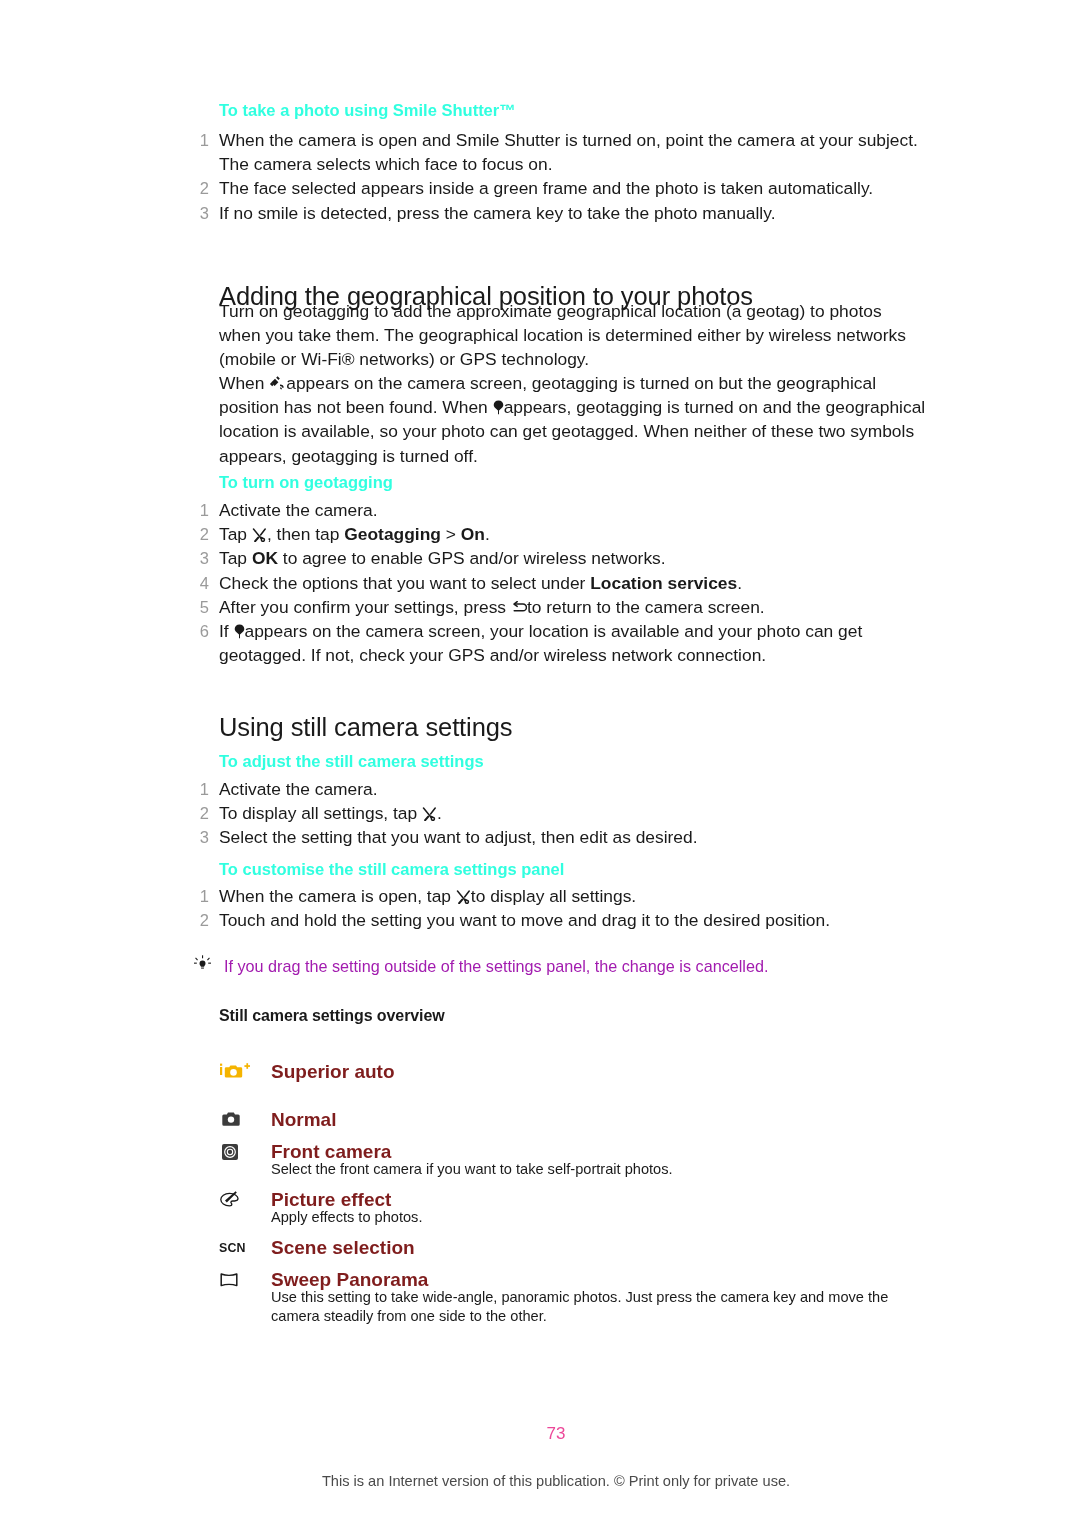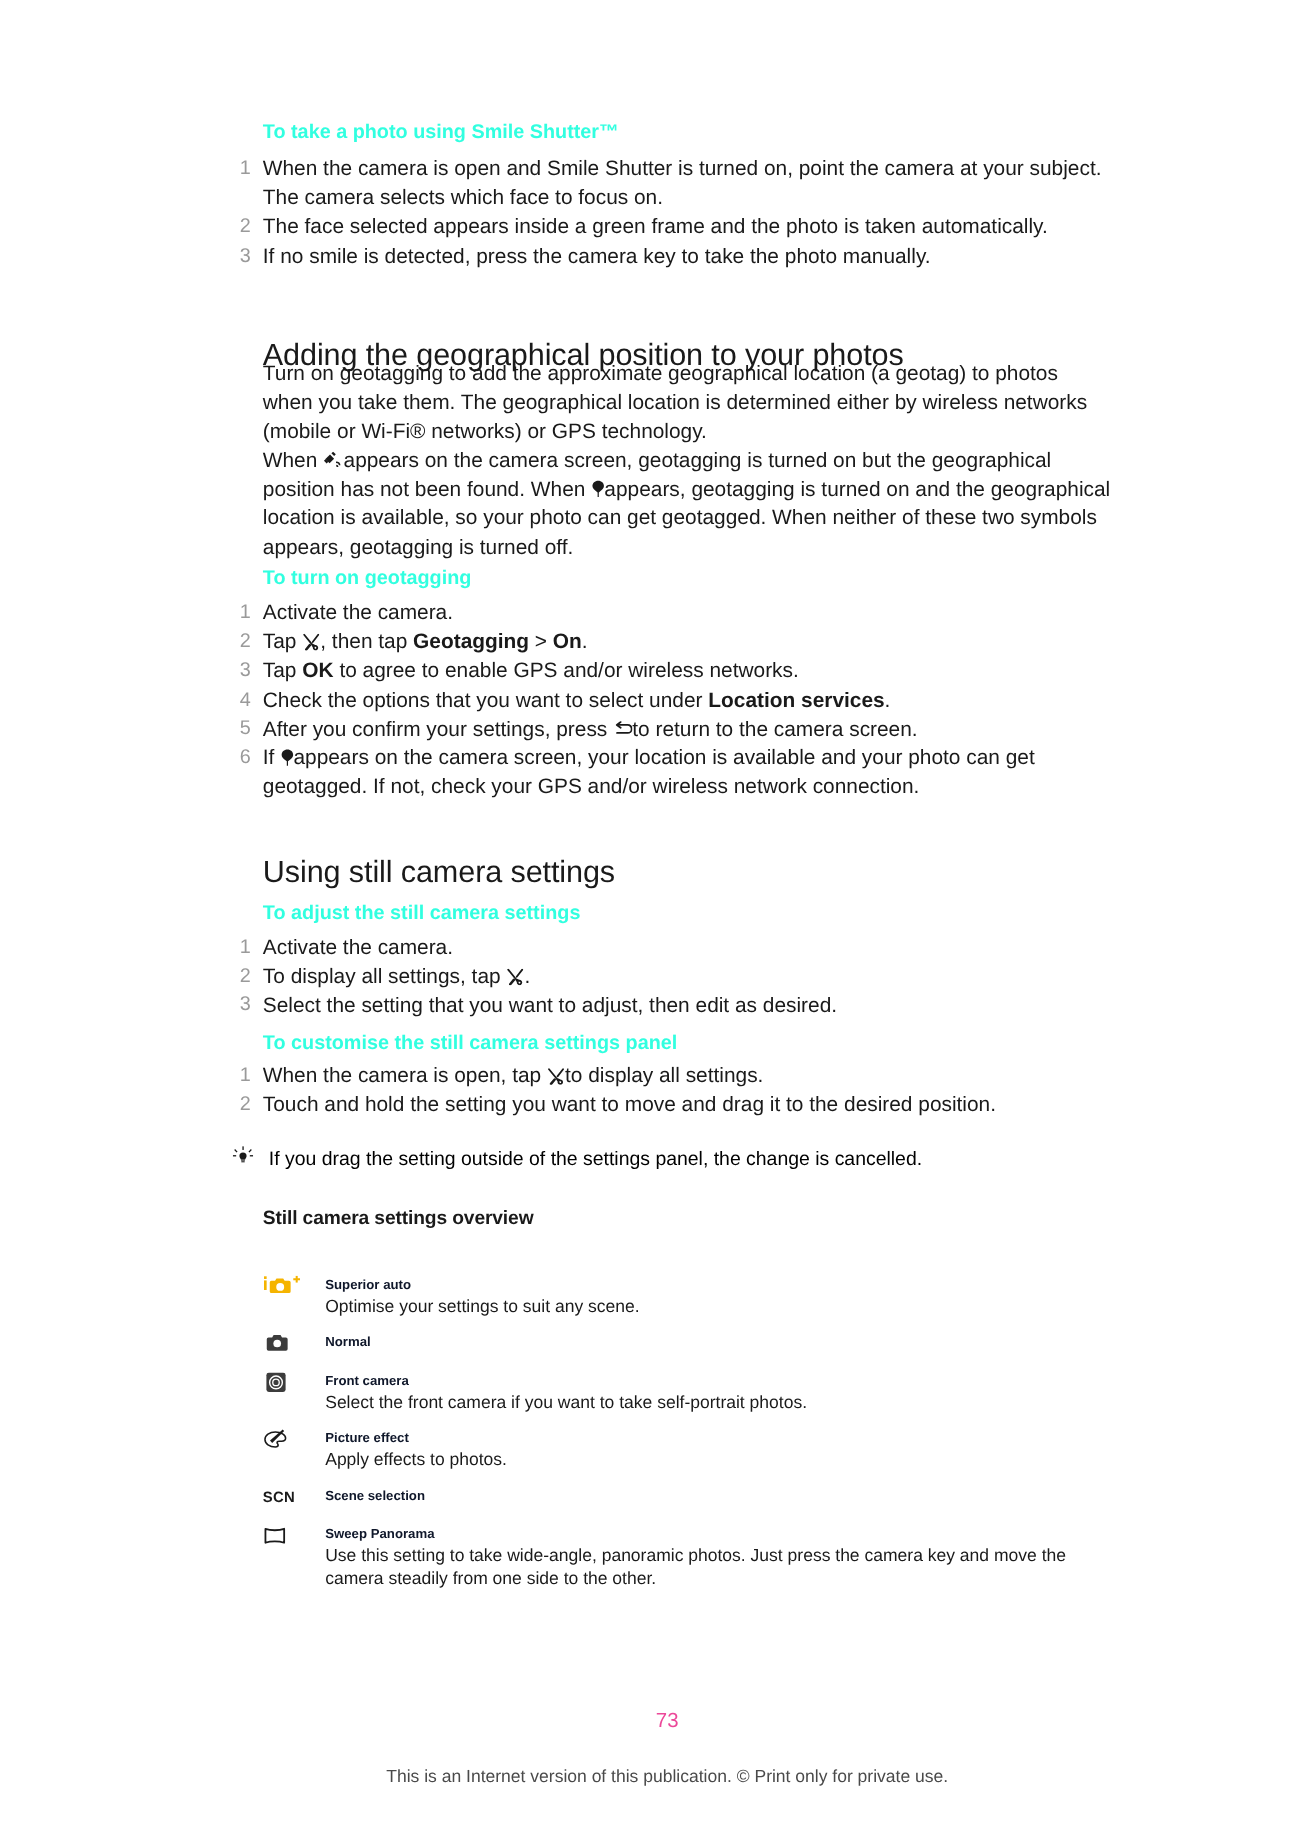--- a/index.html
+++ b/index.html
@@ -93,21 +93,21 @@
   }
   b, .b { font-weight: 700; }
 
   
   .tip {
     position: absolute;
     left: 175px;
     width: 735px;
     font-size: 16.2px;
     line-height: 22px;
-    color: #000000;
+    color: #a21caf;
   }
   .tip .tiptext {
     position: absolute;
     left: 33px;
     top: 0;
     width: 700px;
   }
 
   
   .setrow {
@@ -122,24 +122,24 @@
     width: 34px;
     height: 20px;
     display: flex;
     align-items: center;
     justify-content: flex-start;
   }
   .setrow .stitle {
     position: absolute;
     left: 52px;
     top: 0;
-    font-size: 11px;
+    font-size: 19px;
     font-weight: 700;
     line-height: 19px;
-    color: #0f172a;
+    color: #7f1d1d;
     white-space: nowrap;
   }
   .setrow .sdesc {
     position: absolute;
     left: 52px;
     top: 18px;
     width: 660px;
     font-size: 14.6px;
     font-weight: 400;
     line-height: 19px;
@@ -369,21 +369,20 @@
       <svg width="34" height="18" viewBox="0 0 34 18">
         <rect x="1.0" y="4.0" width="2.2" height="8.0" fill="#f5b400"></rect>
         <rect x="1.0" y="0.6" width="2.2" height="2.2" fill="#f5b400"></rect>
         <path d="M7.2 4.2 L10.2 4.2 L11.4 2.4 L17.0 2.4 L18.2 4.2 L21.8 4.2 a1.4 1.4 0 0 1 1.4 1.4 L23.2 13.2 a1.4 1.4 0 0 1 -1.4 1.4 L7.2 14.6 a1.4 1.4 0 0 1 -1.4 -1.4 L5.8 5.6 a1.4 1.4 0 0 1 1.4 -1.4 Z" fill="#f5b400"></path>
         <circle cx="14.5" cy="9.4" r="3.3" fill="#ffffff"></circle>
         <rect x="25.4" y="2.2" width="5.6" height="1.7" fill="#f5b400"></rect>
         <rect x="27.4" y="0.2" width="1.7" height="5.6" fill="#f5b400"></rect>
       </svg>
     </span>
     <span class="stitle">Superior auto</span>
-    <span class="sdesc">Optimise your settings to suit any scene.</span>
   </div>
 
   <div class="setrow" style="top:1110px; height:24px;">
     <span class="ic">
       <svg width="34" height="18" viewBox="0 0 34 18">
         <path d="M4.8 3.6 L7.8 3.6 L9.0 1.6 L14.8 1.6 L16.0 3.6 L19.2 3.6 a1.5 1.5 0 0 1 1.5 1.5 L20.7 13.2 a1.5 1.5 0 0 1 -1.5 1.5 L4.8 14.7 a1.5 1.5 0 0 1 -1.5 -1.5 L3.3 5.1 a1.5 1.5 0 0 1 1.5 -1.5 Z" fill="#3c3c3c"></path>
         <circle cx="12.0" cy="8.6" r="3.2" fill="#ffffff"></circle>
       </svg>
     </span>
     <span class="stitle">Normal</span>

